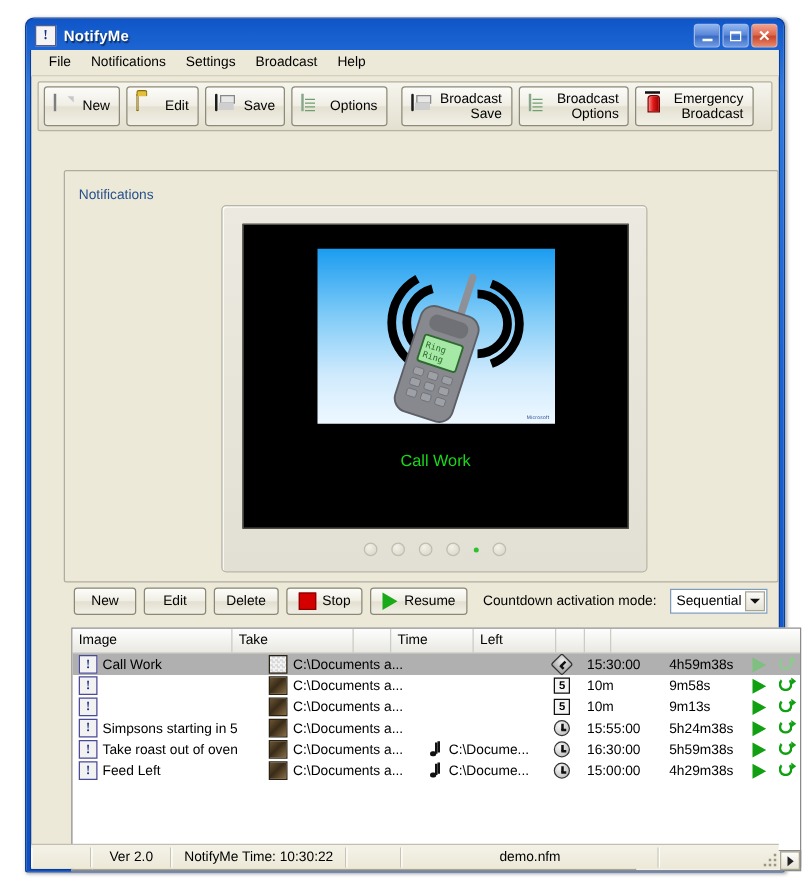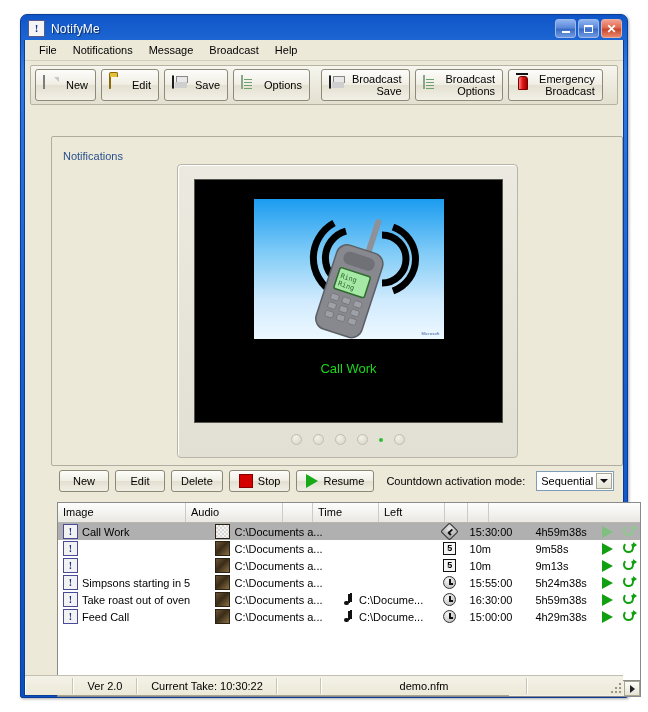--- a/index.html
+++ b/index.html
@@ -40,21 +40,21 @@
     background: #f4f4f4;
     border: 1px solid #5a5a8a;
     display: flex; align-items: center; justify-content: center;
     font-weight: bold; font-size: 11px; color: #1a2f8a;
     font-family: "Liberation Serif", serif;
     line-height: 1;
   }
   #title-text {
     margin-left: 6px;
     color: #ffffff;
-    font-weight: normal;
+    font-weight: bold;
     font-size: 12px;
     text-shadow: 1px 1px 1px rgba(0,0,0,0.55);
     letter-spacing: 0.2px;
   }
   #winbtns {
     position: absolute;
     right: 2px; top: 2px;
     display: flex; gap: 2px;
   }
   .winbtn {
@@ -524,21 +524,21 @@
           <span class="glyph-close">✕</span>
         </div>
     </div>
   </div>
 
   <div id="client">
 
     <div id="menubar">
       <div class="menu-item">File</div>
       <div class="menu-item">Notifications</div>
-      <div class="menu-item">Message</div>
+      <div class="menu-item">Settings</div>
       <div class="menu-item">Broadcast</div>
       <div class="menu-item">Help</div>
     </div>
 
     <div id="toolbar">
       <div class="tbtn">
         <span class="ic"><span class="ic-doc"></span></span>
         <span class="lbl">New</span>
       </div>
       <div class="tbtn">
@@ -650,21 +650,21 @@
         <span>Sequential</span>
         <span id="mode-arrow">
             <span class="caret-down"></span>
           </span>
       </div>
     </div>
 
     <div id="table-wrap">
       <div id="thead">
         <div class="th c-image">Image</div>
-        <div class="th c-audio">Audio</div>
+        <div class="th c-audio">Take</div>
         <div class="th c-type"></div>
         <div class="th c-time">Time</div>
         <div class="th c-left">Left</div>
         <div class="th c-play"></div>
         <div class="th c-rest"></div>
       </div>
 
       <div class="tr sel">
         <div class="td c-name">
           <span class="ico-note">!</span>
@@ -787,21 +787,21 @@
             <span class="ico-play"></span>
           </div>
         <div class="td c-rest">
             <span class="ico-restart"></span>
           </div>
       </div>
 
       <div class="tr">
         <div class="td c-name">
           <span class="ico-note">!</span>
-          <span>Feed Call</span>
+          <span>Feed Left</span>
         </div>
         <div class="td c-image">
           <span class="ico-thumb"></span>
           <span>C:\Documents a...</span>
         </div>
         <div class="td c-audio">
           <span class="ico-music"></span>
           <span>C:\Docume...</span>
         </div>
         <div class="td c-type">
@@ -830,21 +830,21 @@
         </div>
       </div>
       <div class="sb-arrow">
           <span class="caret-right"></span>
         </div>
     </div>
 
     <div id="statusbar">
       <div class="sb-cell sb-empty1"></div>
       <div class="sb-cell sb-ver">Ver 2.0</div>
-      <div class="sb-cell sb-time">Current Take: 10:30:22</div>
+      <div class="sb-cell sb-time">NotifyMe Time: 10:30:22</div>
       <div class="sb-cell sb-gap"></div>
       <div class="sb-cell sb-file">demo.nfm</div>
       <div class="sb-cell sb-right"></div>
       <div id="resize-grip">
         <i style="right:0;bottom:0;"></i>
           <i style="right:4px;bottom:0;"></i>
           <i style="right:8px;bottom:0;"></i>
         <i style="right:0;bottom:4px;"></i>
           <i style="right:4px;bottom:4px;"></i>
         <i style="right:0;bottom:8px;"></i>

